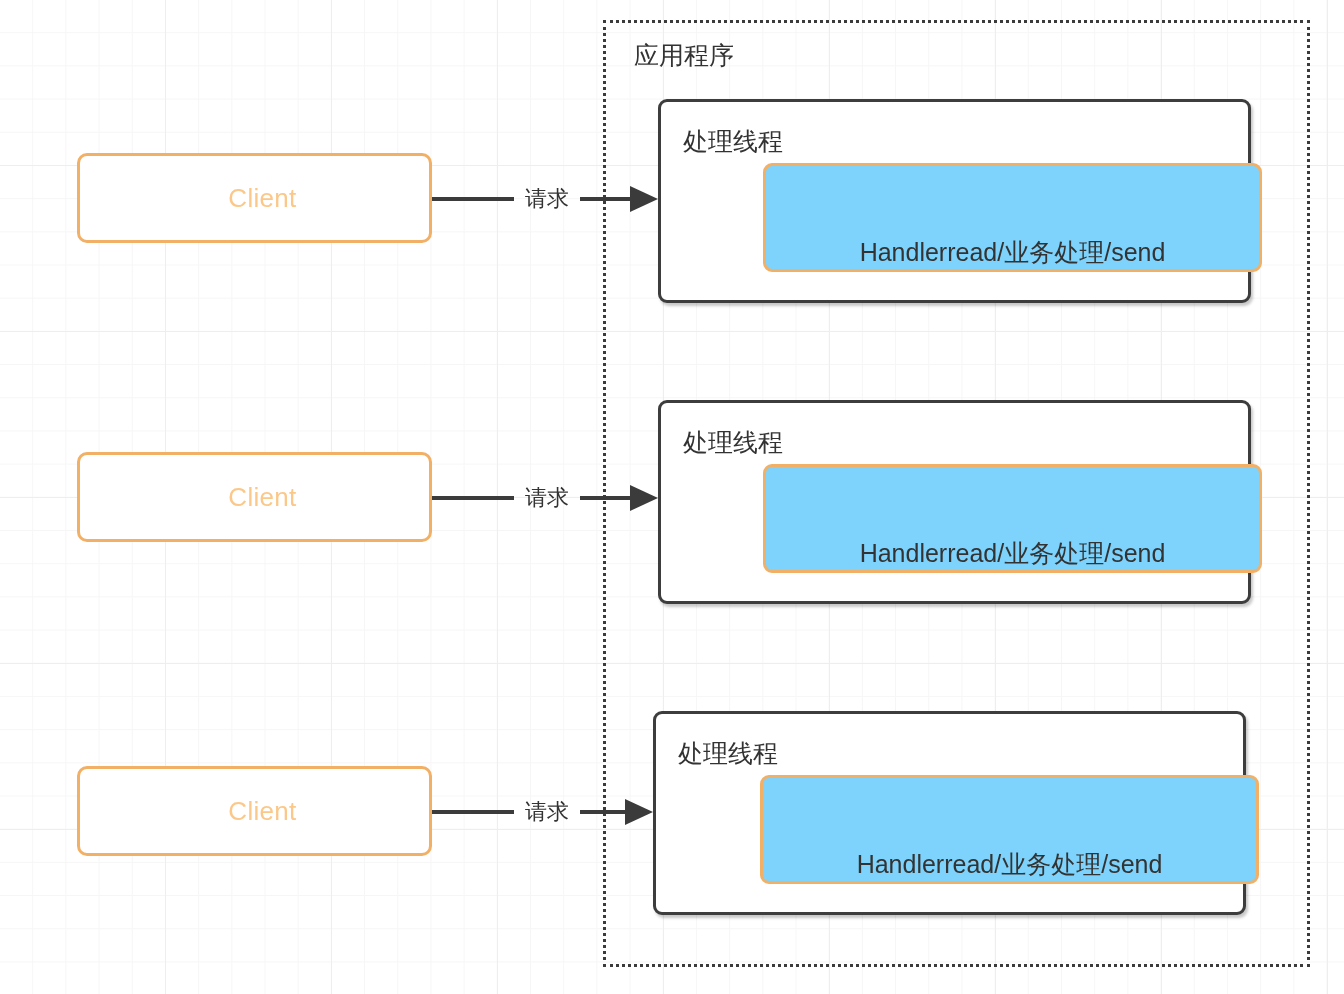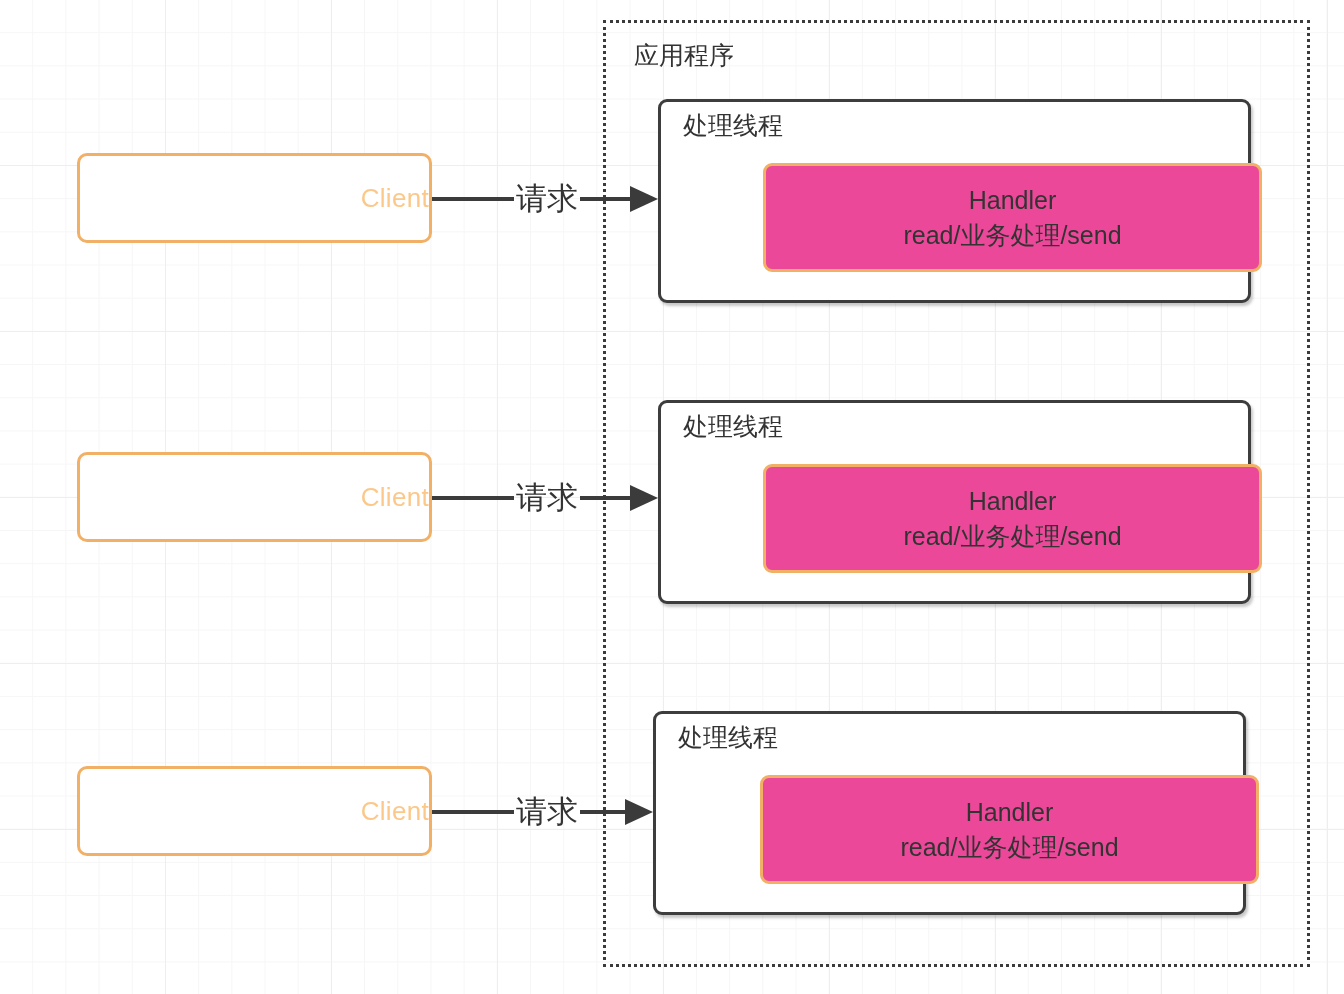--- a/index.html
+++ b/index.html
@@ -37,21 +37,21 @@
     position: absolute;
     left: 77px;
     width: 355px;
     height: 90px;
     box-sizing: border-box;
     border: 3px solid #f2b066;
     border-radius: 10px;
     background: #ffffff;
     display: flex;
     align-items: center;
-    justify-content: flex-end;
+    justify-content: center;
     padding-left: 16px;
   }
   .client-label {
     color: #fbc88a;
     font-size: 26px;
     letter-spacing: 0.3px;
     line-height: 1;
   }
 
   
@@ -68,21 +68,21 @@
     width: 82px;
     height: 4px;
     background: #3b3b3b;
   }
   .conn-label {
     position: absolute;
     left: 82px;
     top: 0px;
     width: 66px;
     text-align: center;
-    font-size: 31px;
+    font-size: 22px;
     color: #333333;
     line-height: 30px;
   }
   .conn-line-b {
     position: absolute;
     left: 148px;
     top: 13px;
     width: 54px;
     height: 4px;
     background: #3b3b3b;
@@ -124,34 +124,34 @@
     position: absolute;
     box-sizing: border-box;
     border: 3px solid #3d3d3d;
     border-radius: 9px;
     background: #ffffff;
     box-shadow: 2px 3px 3px rgba(0,0,0,0.22);
   }
   .thread-title {
     position: absolute;
     left: 22px;
-    top: 8px;
+    top: 24px;
     font-size: 25px;
     color: #333333;
     line-height: 1.2;
   }
   .handler-box {
     position: absolute;
     box-sizing: border-box;
     border: 3px solid #f2b066;
     border-radius: 9px;
-    background: #ec4899;
+    background: #7dd3fc;
     display: flex;
-    flex-direction: column;
-    align-items: center;
+    flex-direction: row;
+    align-items: flex-end;
     justify-content: center;
   }
   .handler-line {
     font-size: 25px;
     color: #333333;
     line-height: 1.38;
     text-align: center;
     white-space: nowrap;
   }
 </style>

